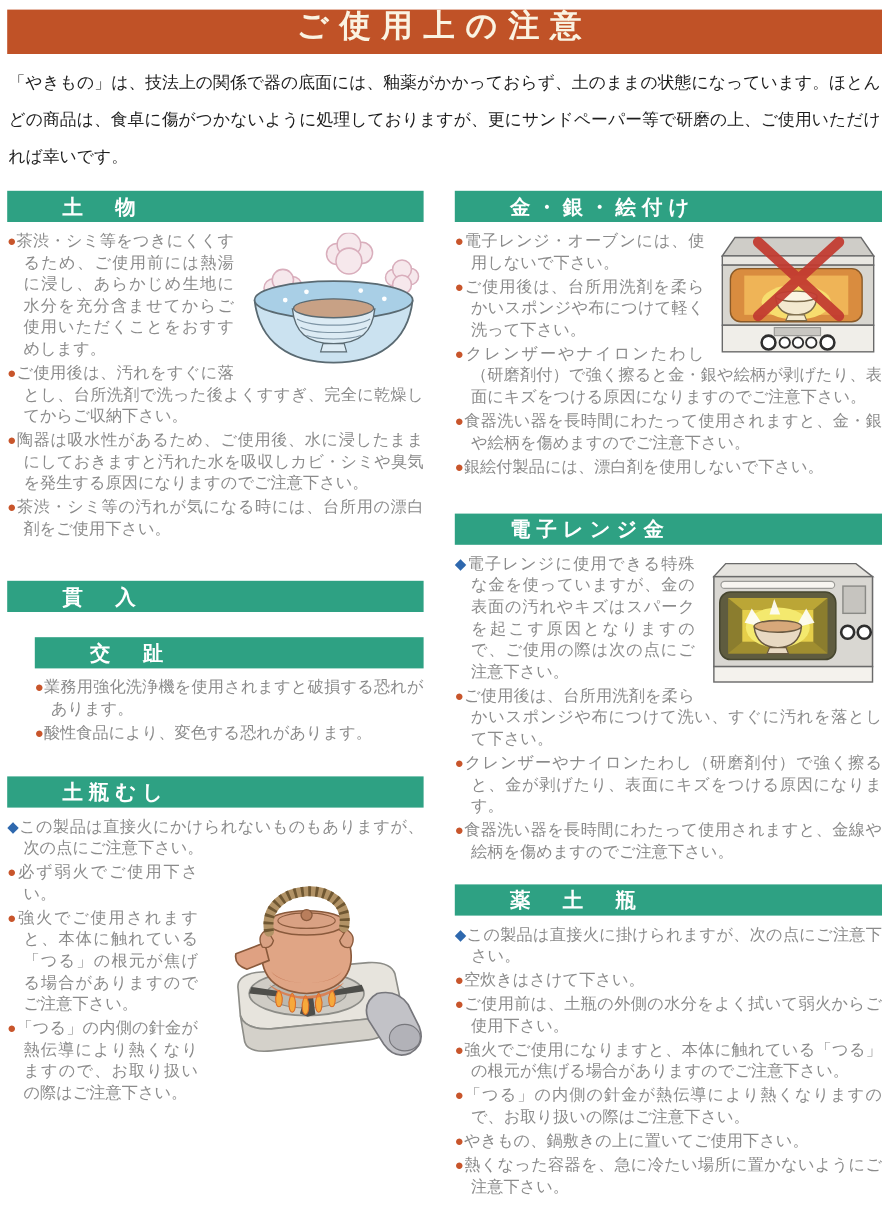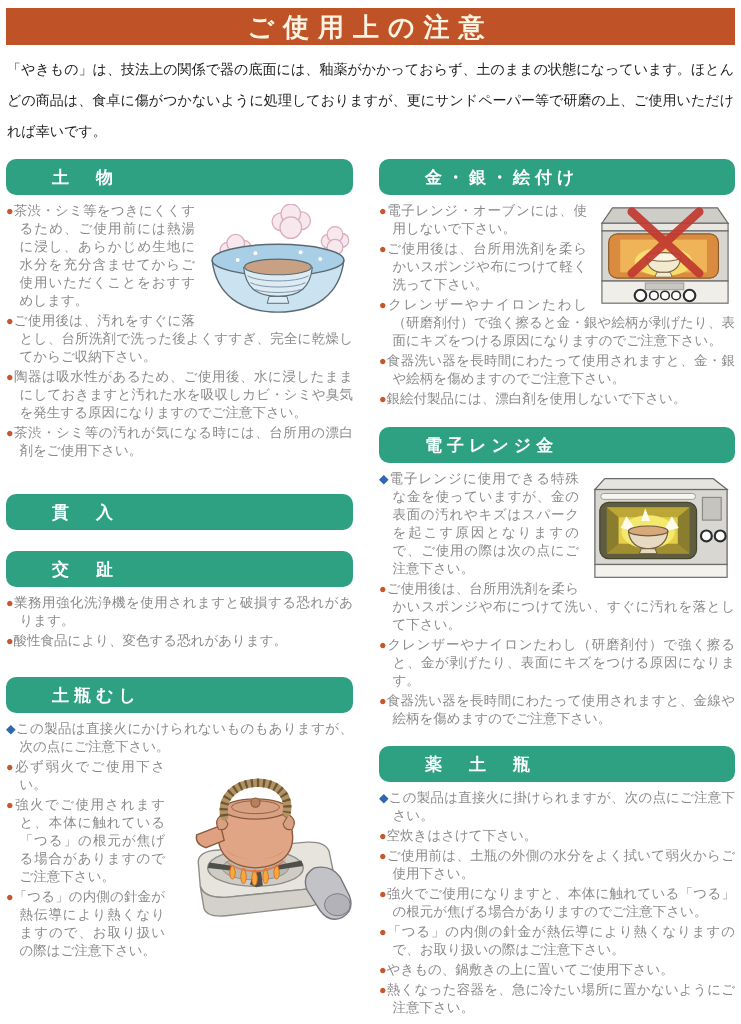--- a/index.html
+++ b/index.html
@@ -4,50 +4,50 @@
 <style>
   html,body { margin:0; padding:0; background:#fff; }
   .page {
     position:relative; width:741px; height:1024px; box-sizing:border-box;
     background:#fff; overflow:hidden;
     padding:8px 6px 0 6px;
     font-family:"Liberation Sans","DejaVu Sans",sans-serif;
   }
   .title-bar {
     height:37px; background:var(--header-bg,#c05227);
-    display:flex; align-items:center; justify-content:center;
+    display:flex; align-items:flex-start; justify-content:center;
   }
   .title-bar .title-text {
     color:var(--header-text,#faf3e2); font-size:26px; font-weight:bold;
     letter-spacing:9px; line-height:1;
   }
   .intro {
     font-family:"Liberation Serif","DejaVu Serif",serif;
     color:var(--intro-text,#1c1c1c);
     font-size:14px; line-height:31px;
     margin:9px 1px 0 1px;
     text-align:justify;
   }
   .cols { display:flex; gap:26px; margin-top:12px; }
   .col-left  { width:347px; flex:none; }
   .col-right { flex:1; min-width:0; }
 
   .sec { clear:both; }
   .sec-bar {
-    height:36px; background:var(--section-bg,#2ea183);
-    display:flex; align-items:center; padding-left:46px; box-sizing:border-box;border-radius:10px;
+    height:26px; background:var(--section-bg,#2ea183);
+    display:flex; align-items:center; padding-left:46px; box-sizing:border-box;
   }
   .sec-title { color:#fff; font-size:17px; font-weight:bold; letter-spacing:5px; line-height:1; }
   .sec-body { margin-top:7px; }
   .sec-body::after { content:""; display:block; clear:both; }
 
   .s-kannyu     { margin-top:32px; }
-  .s-kochi      { margin-top:21px; }
+  .s-kochi      { margin-top:21px;margin-left:23px; }
   .s-dobinmushi { margin-top:27px; }
-  .s-renjikin   { margin-top:17px; }
+  .s-renjikin   { margin-top:28px; }
   .s-yakudobin  { margin-top:16px; }
 
   .item {
     margin:1px 0 2px 0;
     font-size:13.5px; line-height:18px;
     color:var(--body-text,#8b8b8b);
     padding-left:1em; text-indent:-1em;
     text-align:justify;
   }
   .mk { display:inline; font-size:12.5px; letter-spacing:0; }

